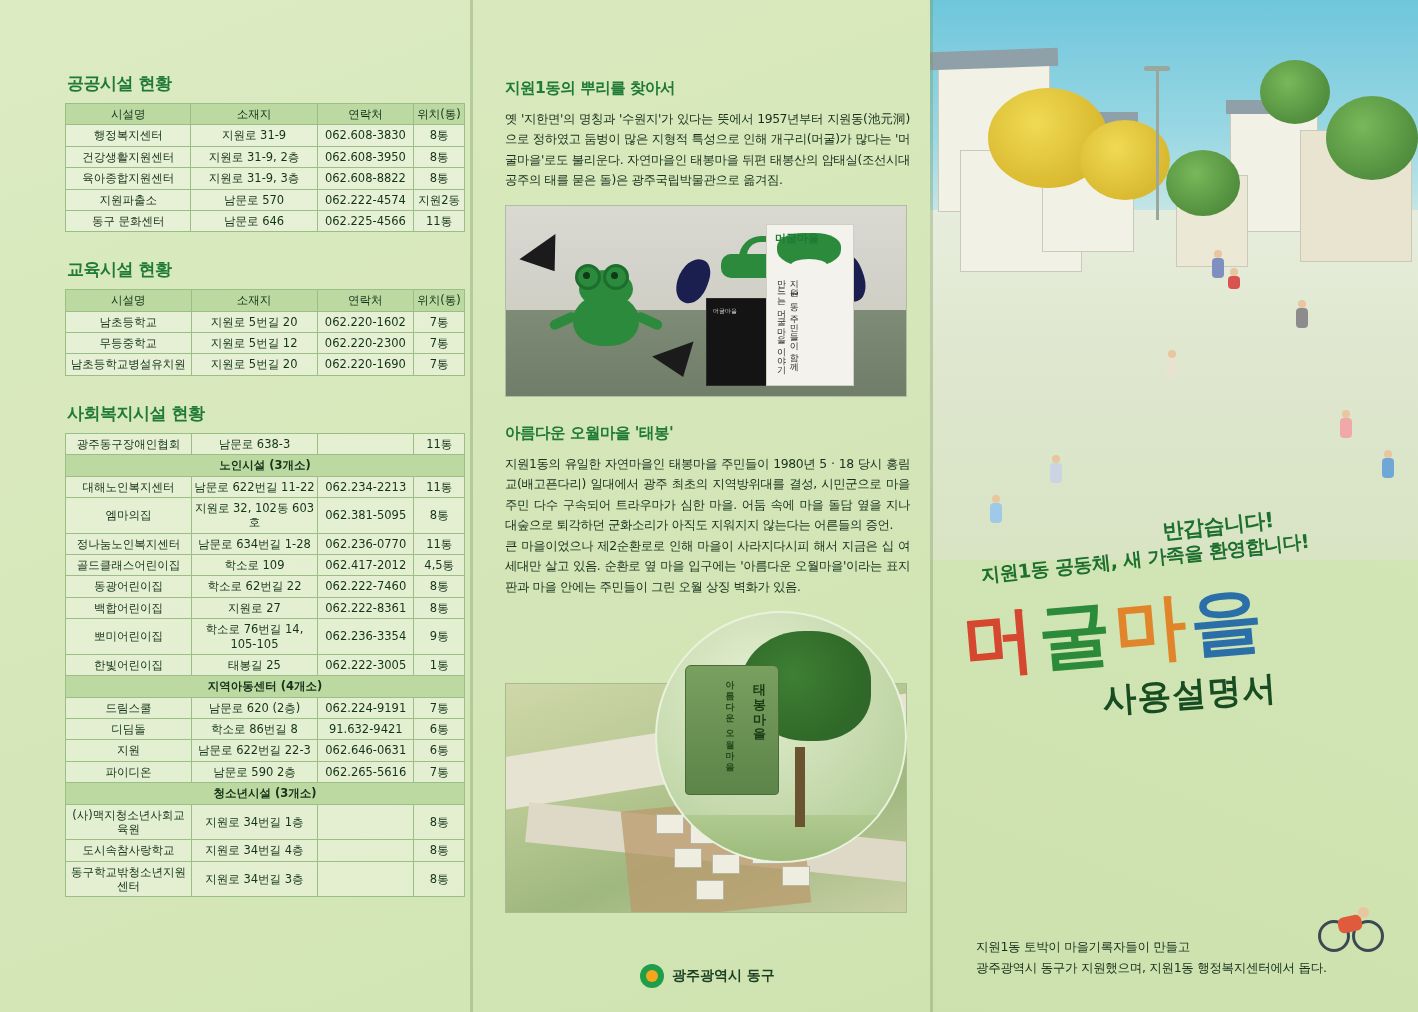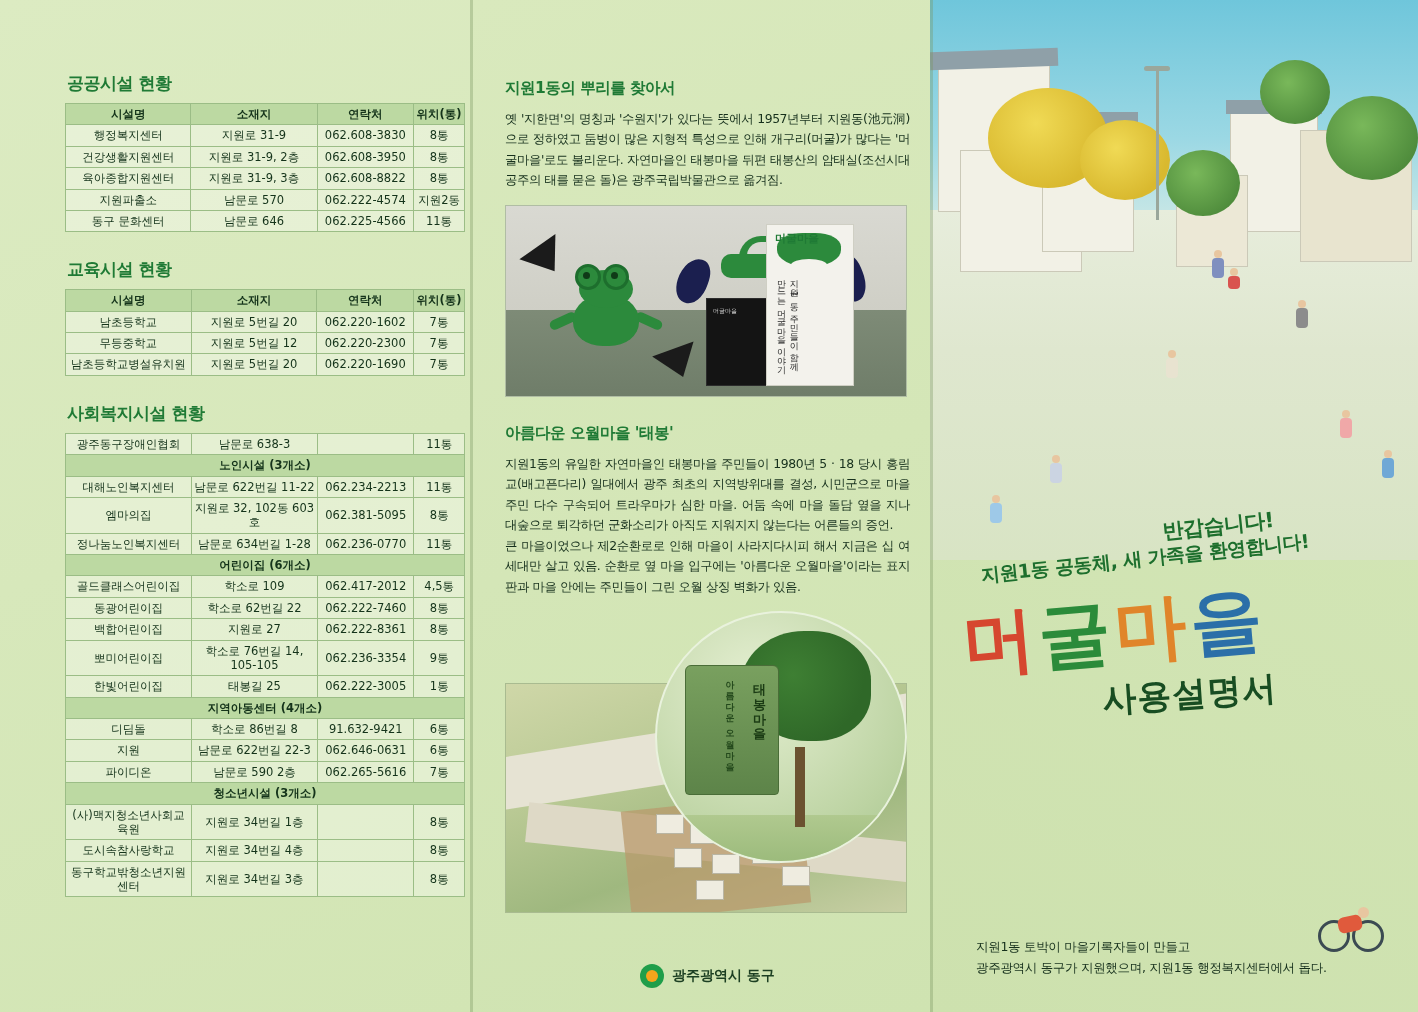--- a/index.html
+++ b/index.html
@@ -53,21 +53,21 @@
     margin-bottom: 26px;
   }
   .tbl th, .tbl td {
     border: 1px solid #9bbd86;
     padding: 3px 2px;
     text-align: center;
     line-height: 1.25;
   }
   .tbl thead th {
     background: #bcd9a2;
-    font-weight: bold;
+    font-weight: normal;
     color: #14331a;
   }
   .tbl td { background: rgba(255,255,255,.35); }
   .grouphead td {
     background: #bcd9a2;
     font-weight: bold;
   }
   .left-wrap {
     position: absolute;
     left: 34px; top: 72px;
@@ -498,23 +498,20 @@
           <td>062.381-5095</td>
           <td>8통</td>
         </tr>
         <tr>
           <td>정나눔노인복지센터</td>
           <td>남문로 634번길 1-28</td>
           <td>062.236-0770</td>
           <td>11통</td>
         </tr>
 
-        <tr class="grouphead">
-          <td colspan="4">어린이집 (6개소)</td>
-        </tr>
         <tr>
           <td>골드클래스어린이집</td>
           <td>학소로 109</td>
           <td>062.417-2012</td>
           <td>4,5통</td>
         </tr>
         <tr>
           <td>동광어린이집</td>
           <td>학소로 62번길 22</td>
           <td>062.222-7460</td>
@@ -534,20 +531,26 @@
         </tr>
         <tr>
           <td>한빛어린이집</td>
           <td>태봉길 25</td>
           <td>062.222-3005</td>
           <td>1통</td>
         </tr>
 
         <tr class="grouphead">
           <td colspan="4">지역아동센터 (4개소)</td>
+        </tr>
+        <tr>
+          <td>드림스쿨</td>
+          <td>남문로 620 (2층)</td>
+          <td>062.224-9191</td>
+          <td>7통</td>
         </tr>
         <tr>
           <td>디딤돌</td>
           <td>학소로 86번길 8</td>
           <td>91.632-9421</td>
           <td>6통</td>
         </tr>
         <tr>
           <td>지원</td>
           <td>남문로 622번길 22-3</td>

